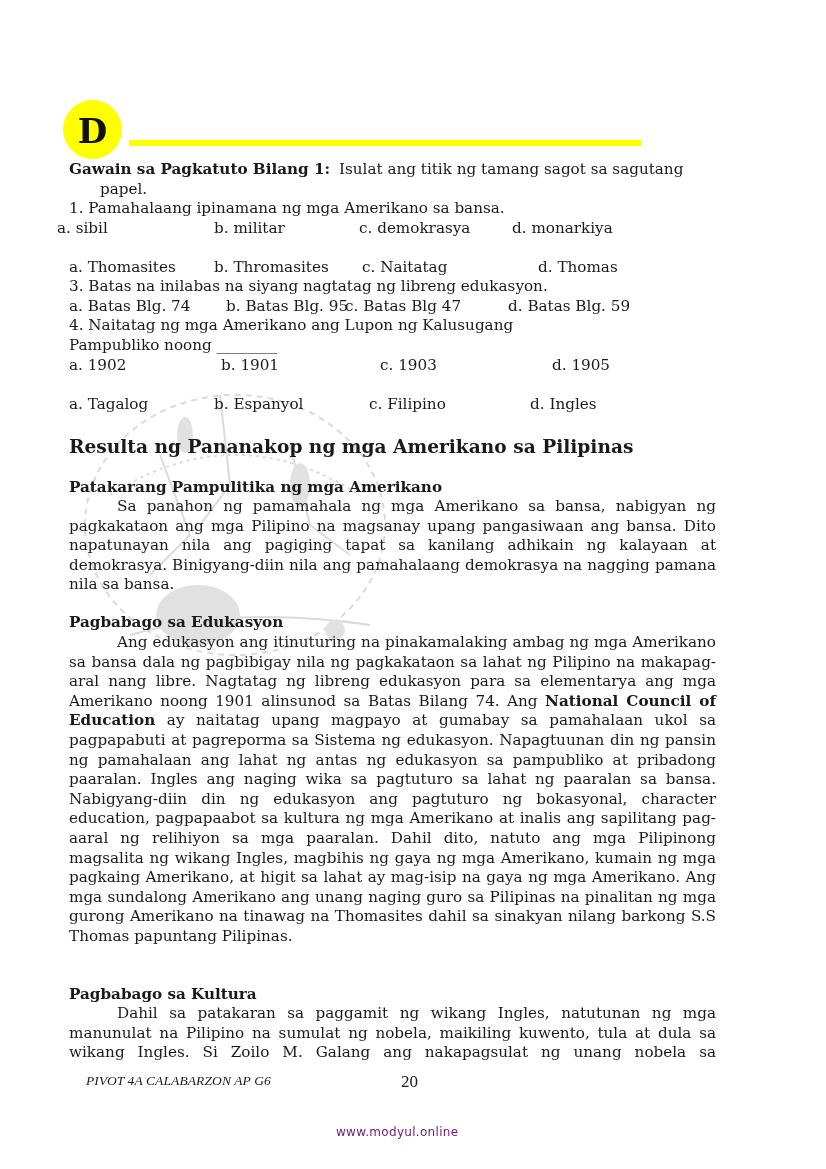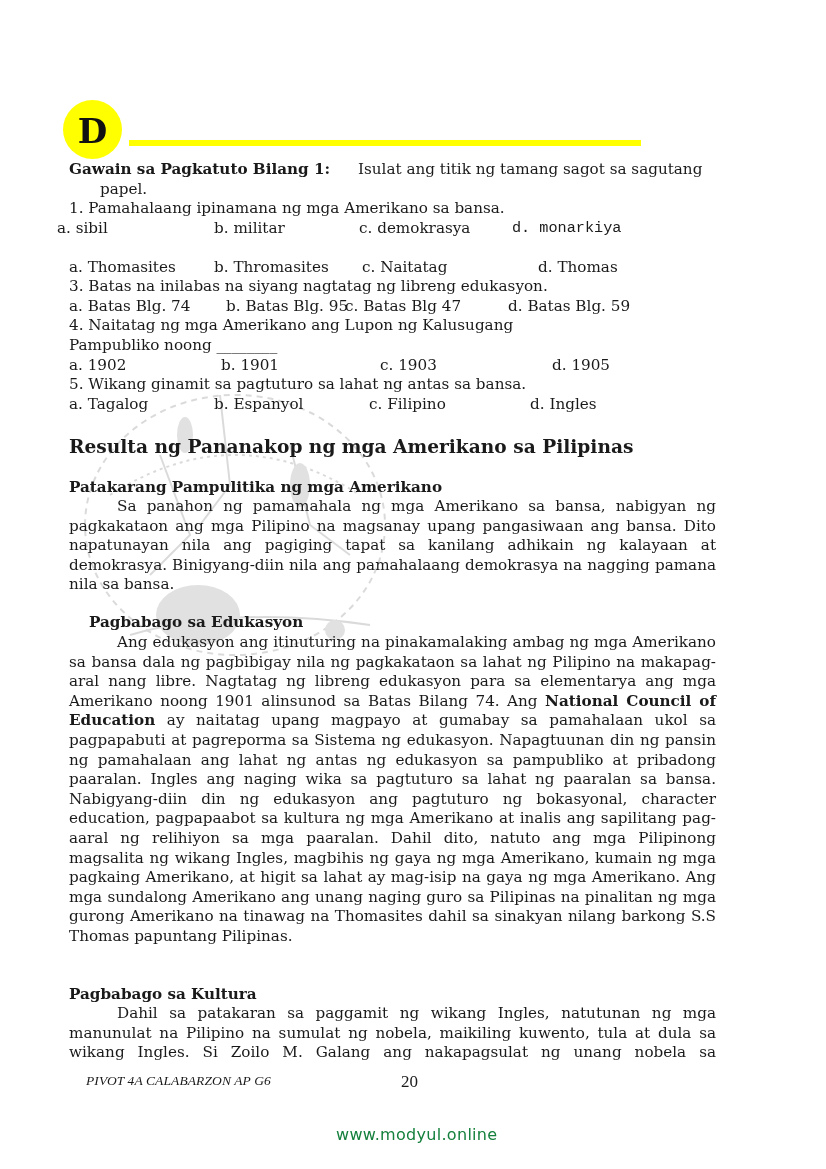--- a/index.html
+++ b/index.html
@@ -19,21 +19,21 @@
   .lbl-b { font-weight: bold; }
 
   .para { position: absolute; left: 69px; width: 647px; font-size: 15.2px; line-height: 19.6px; text-align: justify; text-align-last: left; }
   .para .indent { display: inline-block; width: 48px; }
 
   .h1 { position: absolute; left: 69px; top: 436px; font-weight: bold; font-size: 18.6px; white-space: nowrap; }
   .h2 { position: absolute; left: 69px; font-weight: bold; font-size: 15.2px; white-space: nowrap; }
 
   .footer-left { position: absolute; left: 86px; top: 1073px; font-family: "Liberation Serif", serif; font-style: italic; font-size: 13.5px; letter-spacing: 0.1px; }
   .footer-page { position: absolute; left: 401px; top: 1072px; font-family: "Liberation Serif", serif; font-size: 17px; }
-  .site { position: absolute; left: 336px; top: 1125px; font-family: "DejaVu Sans", sans-serif; font-size: 16px; color: #15803d; letter-spacing: 0.3px; }
+  .site { position: absolute; left: 336px; top: 1125px; font-family: "DejaVu Sans", sans-serif; font-size: 12px; color: #701a75; letter-spacing: 0.3px; }
 </style>
 </head>
 <body>
 
 <div class="page">
 
   <svg class="watermark" viewBox="0 0 330 290">
     <g fill="none" stroke="#bdbdbd" stroke-width="2">
       <ellipse cx="165" cy="150" rx="150" ry="130" stroke-dasharray="6 5"></ellipse>
       <path d="M40 120 Q165 40 290 120" stroke-dasharray="3 4"></path>
@@ -50,62 +50,61 @@
     </g>
   </svg>
 
   <div class="badge">
     <span>D</span>
   </div>
   <div class="badge-line"></div>
 
   <div class="t" style="left:69px; top:160px;">
     <span class="lbl-b">Gawain sa Pagkatuto Bilang  1:</span>
-    <span style="margin-left:23px;">Isulat ang titik ng tamang sagot sa sagutang</span>
+    <span style="margin-left:4px;">Isulat ang titik ng tamang sagot sa sagutang</span>
   </div>
   <div class="t" style="left:100px; top:180px;">papel.</div>
 
   <div class="t" style="left:69px; top:199px;">1.  Pamahalaang ipinamana ng mga Amerikano sa bansa.</div>
   <div class="t" style="left:57px; top:219px;">a.  sibil</div>
   <div class="t" style="left:214px; top:219px;">b. militar</div>
   <div class="t" style="left:359px; top:219px;">c. demokrasya</div>
-  <div class="t" style="left:512px; top:219px;font-family:Liberation Mono, monospace;">d. monarkiya</div>
+  <div class="t" style="left:512px; top:219px;">d. monarkiya</div>
 
   <div class="t" style="left:69px; top:258px;">a.  Thomasites</div>
   <div class="t" style="left:214px; top:258px;">b. Thromasites</div>
   <div class="t" style="left:362px; top:258px;">c. Naitatag</div>
   <div class="t" style="left:538px; top:258px;">d. Thomas</div>
 
   <div class="t" style="left:69px; top:277px;">3. Batas na inilabas na siyang nagtatag ng libreng edukasyon.</div>
   <div class="t" style="left:69px; top:297px;">a.  Batas Blg. 74</div>
   <div class="t" style="left:226px; top:297px;">b. Batas Blg. 95</div>
   <div class="t" style="left:345px; top:297px;">c. Batas Blg 47</div>
   <div class="t" style="left:508px; top:297px;">d. Batas Blg. 59</div>
 
   <div class="t" style="left:69px; top:316px;">4. Naitatag ng mga Amerikano ang Lupon ng Kalusugang</div>
   <div class="t" style="left:69px; top:336px;">Pampubliko noong ________</div>
   <div class="t" style="left:69px; top:356px;">a. 1902</div>
   <div class="t" style="left:221px; top:356px;">b. 1901</div>
   <div class="t" style="left:380px; top:356px;text-align:center;">c. 1903</div>
   <div class="t" style="left:552px; top:356px;">d. 1905</div>
 
-  <div class="t" style="left:69px; top:375px;">5. Wikang ginamit sa pagtuturo sa lahat ng antas sa bansa.</div>
   <div class="t" style="left:69px; top:395px;">a.  Tagalog</div>
   <div class="t" style="left:214px; top:395px;">b. Espanyol</div>
   <div class="t" style="left:369px; top:395px;">c. Filipino</div>
   <div class="t" style="left:530px; top:395px;">d. Ingles</div>
 
   <div class="h1">Resulta ng  Pananakop ng mga Amerikano sa Pilipinas</div>
 
   <div class="h2" style="top:478px;">Patakarang Pampulitika ng mga Amerikano</div>
   <div class="para" style="top:497px;">
     <span class="indent"></span><span>Sa panahon ng pamamahala ng mga Amerikano sa bansa, nabigyan ng pagkakataon ang mga Pilipino na magsanay upang pangasiwaan ang bansa. Dito napatunayan nila ang pagiging tapat sa kanilang adhikain ng kalayaan at demokrasya. Binigyang-diin nila ang pamahalaang demokrasya na nagging pamana nila sa bansa.</span>
   </div>
 
-  <div class="h2" style="top:613px;margin-left:20px;">Pagbabago sa  Edukasyon</div>
+  <div class="h2" style="top:613px;">Pagbabago sa  Edukasyon</div>
   <div class="para" style="top:633px;">
     <span class="indent"></span><span>Ang edukasyon ang itinuturing na pinakamalaking ambag ng mga Amerikano sa bansa dala ng pagbibigay nila ng pagkakataon sa lahat ng Pilipino na makapag-aral nang libre. Nagtatag ng libreng edukasyon para sa elementarya ang mga Amerikano noong 1901 alinsunod sa Batas Bilang 74. Ang </span><span class="b">National Council of Education</span><span> ay naitatag upang magpayo at gumabay sa pamahalaan ukol sa pagpapabuti at pagreporma sa Sistema ng edukasyon. Napagtuunan din ng pansin ng pamahalaan ang lahat ng antas ng edukasyon sa pampubliko at pribadong paaralan. Ingles ang naging wika sa pagtuturo sa lahat ng paaralan sa bansa. Nabigyang-diin din ng edukasyon ang pagtuturo ng bokasyonal, character education, pagpapaabot sa kultura ng mga Amerikano at inalis ang sapilitang pag-aaral ng relihiyon sa mga paaralan. Dahil dito, natuto ang mga Pilipinong magsalita ng wikang Ingles, magbihis ng gaya ng mga Amerikano, kumain ng mga pagkaing Amerikano, at higit sa lahat ay mag-isip na gaya ng mga Amerikano. Ang mga sundalong Amerikano ang unang naging guro sa Pilipinas na pinalitan ng mga gurong Amerikano na tinawag na Thomasites dahil sa sinakyan nilang barkong S.S Thomas papuntang Pilipinas.</span>
   </div>
 
   <div class="h2" style="top:985px;">Pagbabago sa Kultura</div>
   <div class="para" style="top:1004px; text-align-last: justify;">
     <span class="indent"></span><span>Dahil sa patakaran sa paggamit ng wikang Ingles, natutunan ng mga manunulat na Pilipino na sumulat ng nobela, maikiling kuwento, tula  at dula sa wikang Ingles. Si Zoilo M. Galang ang nakapagsulat ng unang nobela sa</span>
   </div>
 
   <div class="footer-left">PIVOT 4A CALABARZON AP G6</div>

